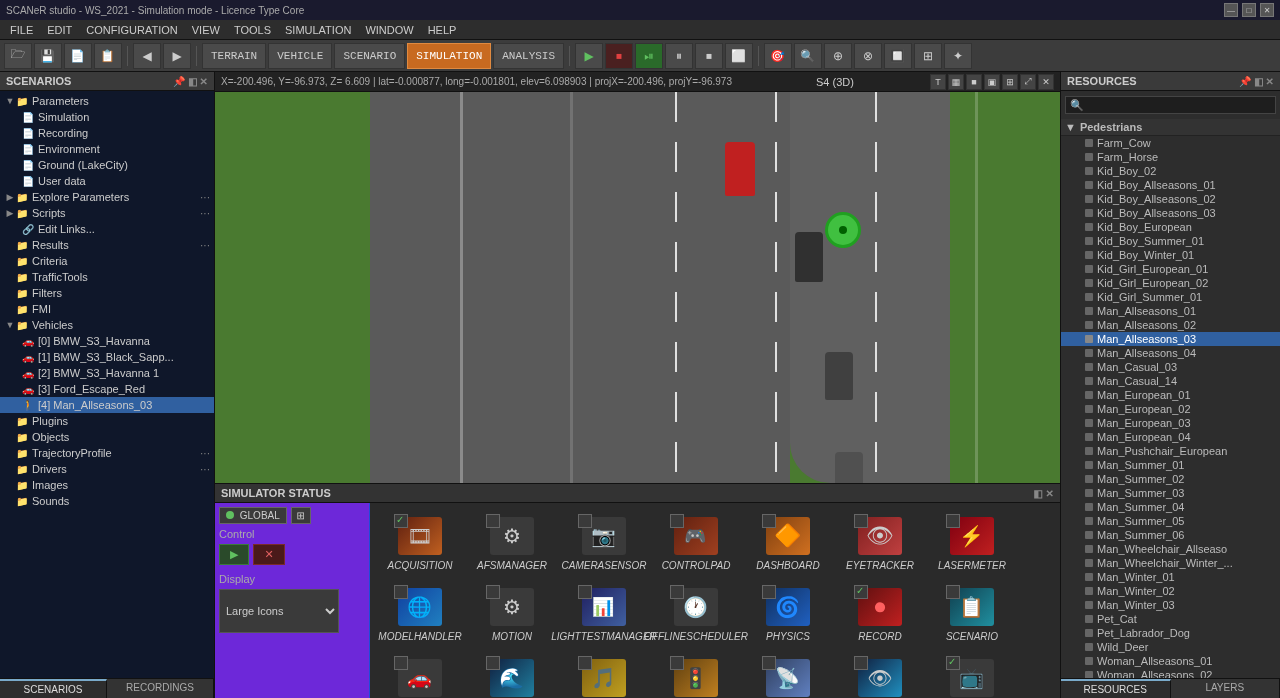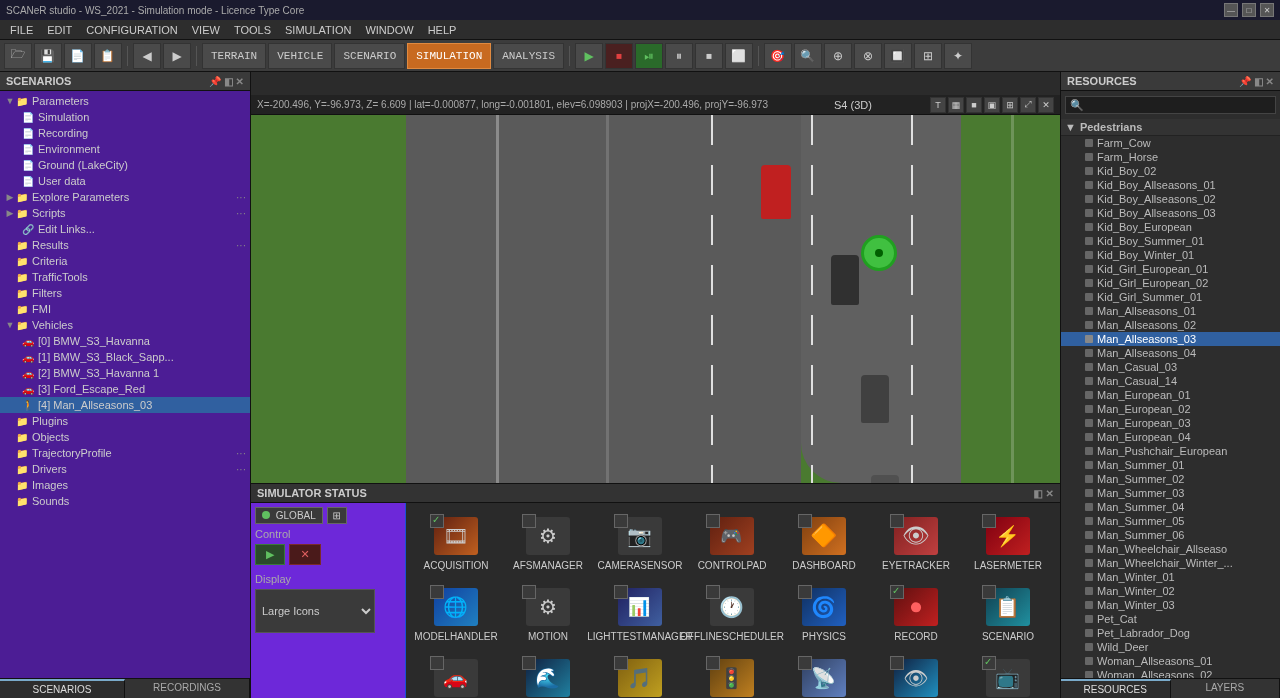--- a/index.html
+++ b/index.html
@@ -18,21 +18,21 @@
     #toolbar { background: #3c3c3c; height: 32px; display: flex; align-items: center; padding: 0 4px; border-bottom: 1px solid #111; gap: 2px; }
     .tb-separator { width: 1px; height: 20px; background: #555; margin: 0 3px; }
     .tb-btn { width: 28px; height: 26px; background: #4a4a4a; border: 1px solid #333; display: flex; align-items: center; justify-content: center; cursor: pointer; font-size: 12px; color: #ccc; }
     .tb-btn-label { padding: 2px 8px; background: #4a4a4a; border: 1px solid #333; font-size: 11px; color: #ccc; cursor: pointer; height: 26px; display: flex; align-items: center; font-family: Liberation Mono, monospace; }
     .tb-btn-label.active { background: #c86a20; border-color: #e08a40; color: #fff; }
 
     
     #main { display: flex; height: calc(698px - 72px); }
 
     
-    #left-panel { width: 251px; background: #4c1d95; border-right: 1px solid #111; display: flex; flex-direction: column; }
+    #left-panel { width: 215px; background: #0f172a; border-right: 1px solid #111; display: flex; flex-direction: column; }
 
     #scenarios-header { background: #3a3a3a; padding: 3px 6px; font-size: 11px; color: #ccc; font-weight: bold; display: flex; align-items: center; justify-content: space-between; border-bottom: 1px solid #111; }
     .panel-icons { display: flex; gap: 2px; }
     .panel-icon { font-size: 10px; color: #888; cursor: pointer; }
 
     #scenarios-tree { flex: 1; overflow-y: auto; padding: 2px 0; }
     .tree-item { padding: 2px 4px 2px 0; cursor: pointer; display: flex; align-items: center; white-space: nowrap; font-size: 11px; }
     .tree-item.selected { background: #3060a0; }
     .tree-item .toggle { width: 12px; text-align: center; font-size: 9px; color: #888; }
     .tree-item .icon { width: 14px; text-align: center; margin-right: 2px; font-size: 10px; }
@@ -63,21 +63,21 @@
     .ctrl-btn-stop { background: #4a1a1a; color: #e06060; border-color: #7a2a2a; }
     .display-label { font-size: 11px; color: #aaa; margin-bottom: 4px; }
     .display-select { background: #3a3a3a; border: 1px solid #555; color: #ccc; font-size: 11px; padding: 14px 2px; width: 120px; }
     .checkbox-row { display: flex; align-items: center; gap: 4px; margin-bottom: 2px; font-size: 11px; color: #ccc; }
     .checkbox-row input[type=checkbox] { width: 12px; height: 12px; }
 
     
     #modules-grid { flex: 1; overflow-y: auto; padding: 6px; display: flex; flex-wrap: wrap; gap: 4px; align-content: flex-start; }
     .module-item { width: 88px; display: flex; flex-direction: column; align-items: center; cursor: pointer; padding: 4px; border: 1px solid transparent; }
     .module-icon { width: 52px; height: 44px; display: flex; align-items: center; justify-content: center; position: relative; font-size: 28px; }
-    .module-name { font-size: 10px; color: #ccc; margin-top: 2px; text-transform: uppercase; }
+    .module-name { font-size: 10px; color: #ccc; margin-top: 2px; text-transform: uppercase; font-style: italic; }
     .module-check { position: absolute; top: 0; left: 0; width: 14px; height: 14px; background: #3a3a3a; border: 1px solid #666; }
     .module-check.checked::after { content: '✓'; font-size: 10px; color: #60c060; position: absolute; top: -1px; left: 1px; }
 
     
     #right-panel { width: 220px; background: #2d2d2d; border-left: 1px solid #111; display: flex; flex-direction: column; }
     #resources-header { background: #3a3a3a; padding: 3px 6px; font-size: 11px; color: #ccc; font-weight: bold; display: flex; align-items: center; justify-content: space-between; border-bottom: 1px solid #111; }
     #res-search { background: #1e1e1e; border: 1px solid #444; padding: 2px 4px; color: #ccc; font-size: 11px; width: 100%; margin: 3px 0; }
     #res-search-wrap { padding: 2px 4px; }
     #resources-tree { flex: 1; overflow-y: auto; }
     .res-category { padding: 2px 4px; font-size: 11px; font-weight: bold; color: #bbb; background: #333; border-bottom: 1px solid #222; display: flex; align-items: center; gap: 4px; cursor: pointer; }
@@ -286,21 +286,21 @@
           <span class="icon">📁</span>
         <span>Sounds</span>
       </div>
     </div>
     <div id="scenarios-tabs">
       <div class="stab active">SCENARIOS</div>
       <div class="stab">RECORDINGS</div>
     </div>
   </div>
 
-  <div style="flex:1; display:flex; flex-direction:column; overflow:hidden;margin-top:23px;">
+  <div style="flex:1; display:flex; flex-direction:column; overflow:hidden;">
 
     <div style="flex:1; display:flex; flex-direction:column; overflow:hidden;">
       <div id="viewport-header">
         <span style="font-size:10px;color:#aaa;overflow:hidden;text-overflow:ellipsis;white-space:nowrap;max-width:700px;">X=-200.496, Y=-96.973, Z= 6.609 | lat=-0.000877, long=-0.001801, elev=6.098903 | projX=-200.496, projY=-96.973</span>
         <span style="color:#ccc;font-size:11px;margin-left:8px;">S4 (3D)</span>
         <div class="view-controls">
           <div class="view-ctrl-btn">T</div>
           <div class="view-ctrl-btn">▦</div>
           <div class="view-ctrl-btn">■</div>
           <div class="view-ctrl-btn">▣</div>

